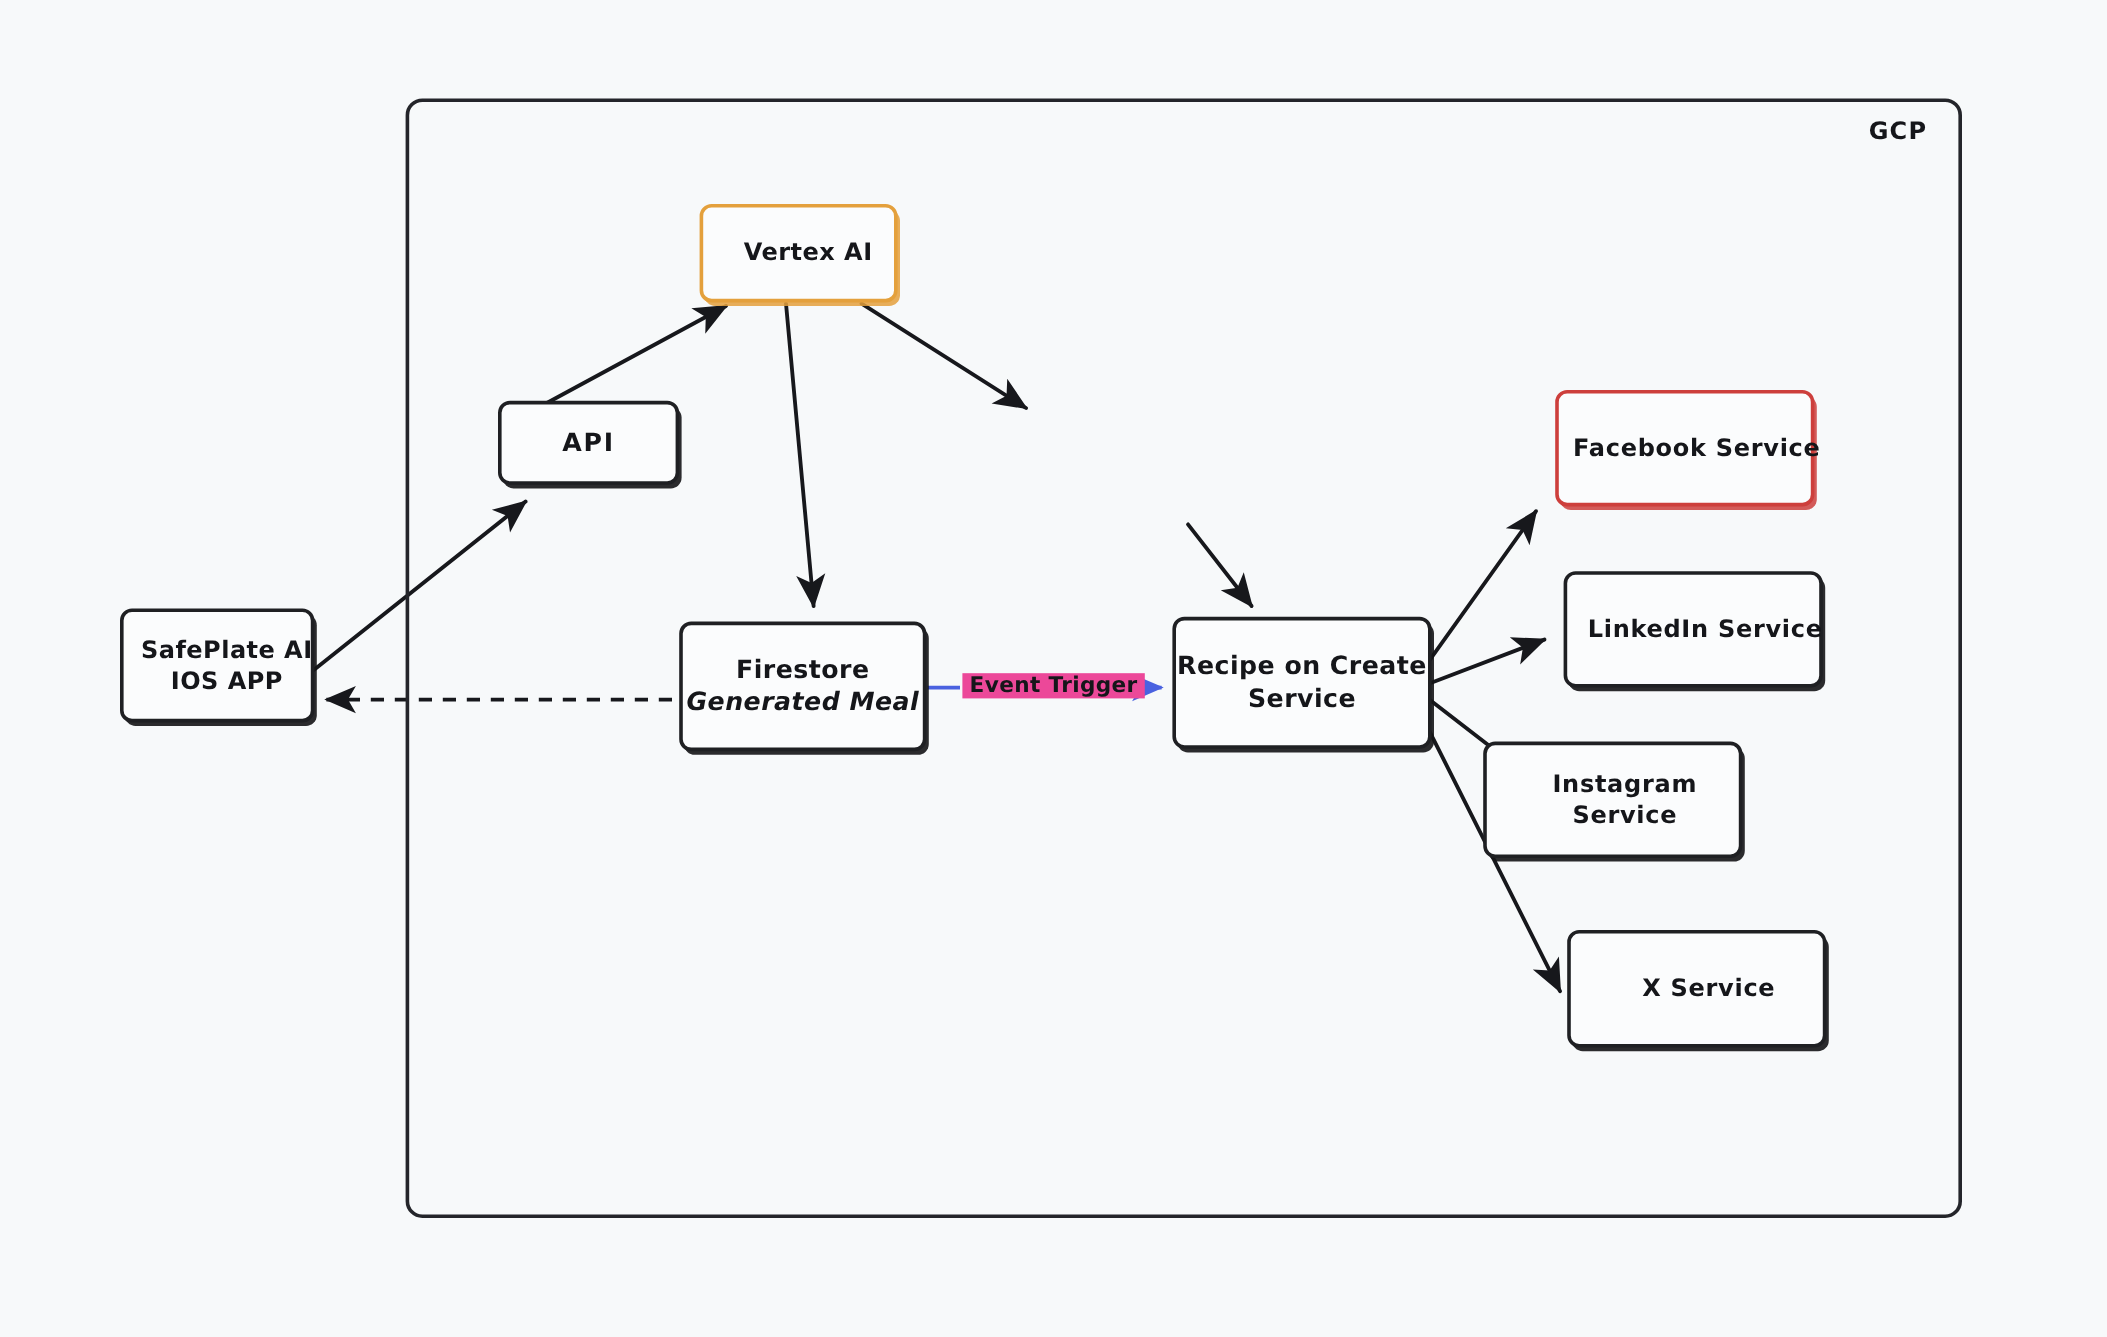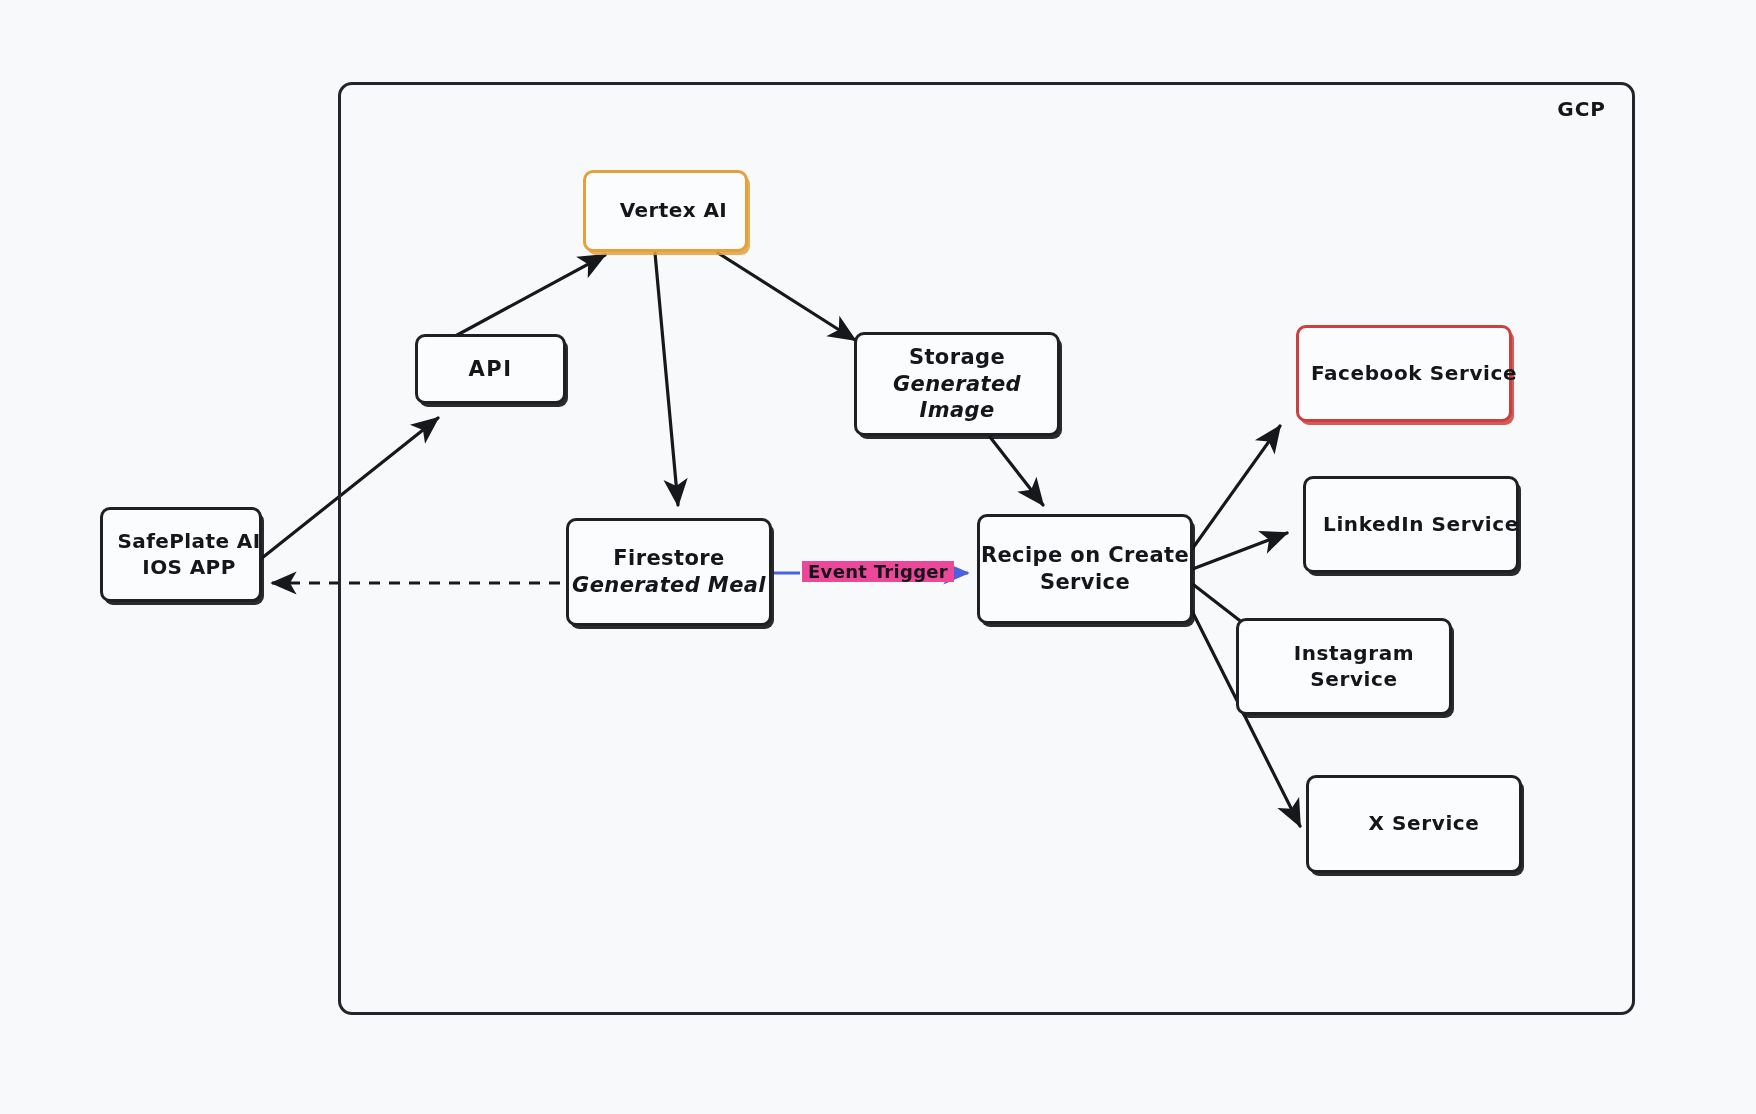--- a/index.html
+++ b/index.html
@@ -145,24 +145,20 @@
   </div>
 
   <div class="node" style="left:415px; top:334px; width:151px; height:70px;align-items:flex-end;">
     <span class="line1 t-mono">API</span>
   </div>
 
   <div class="node accent-orange" style="left:583px; top:170px; width:165px; height:82px;">
     <span class="line1 t-plain">Vertex AI</span>
   </div>
 
-  <div class="node" style="left:854px; top:332px; width:206px; height:104px;">
-    <span class="line1 t-bold">Storage</span>
-    <span class="line2 t-italic">Generated Image</span>
-  </div>
 
   <div class="node" style="left:566px; top:518px; width:206px; height:108px;">
     <span class="line1 t-bold">Firestore</span>
     <span class="line2 t-italic">Generated Meal</span>
   </div>
 
   <div class="node" style="left:977px; top:514px; width:216px; height:110px;">
     <span class="line1 t-bold">Recipe on Create</span>
     <span class="line2 t-bold">Service</span>
   </div>

